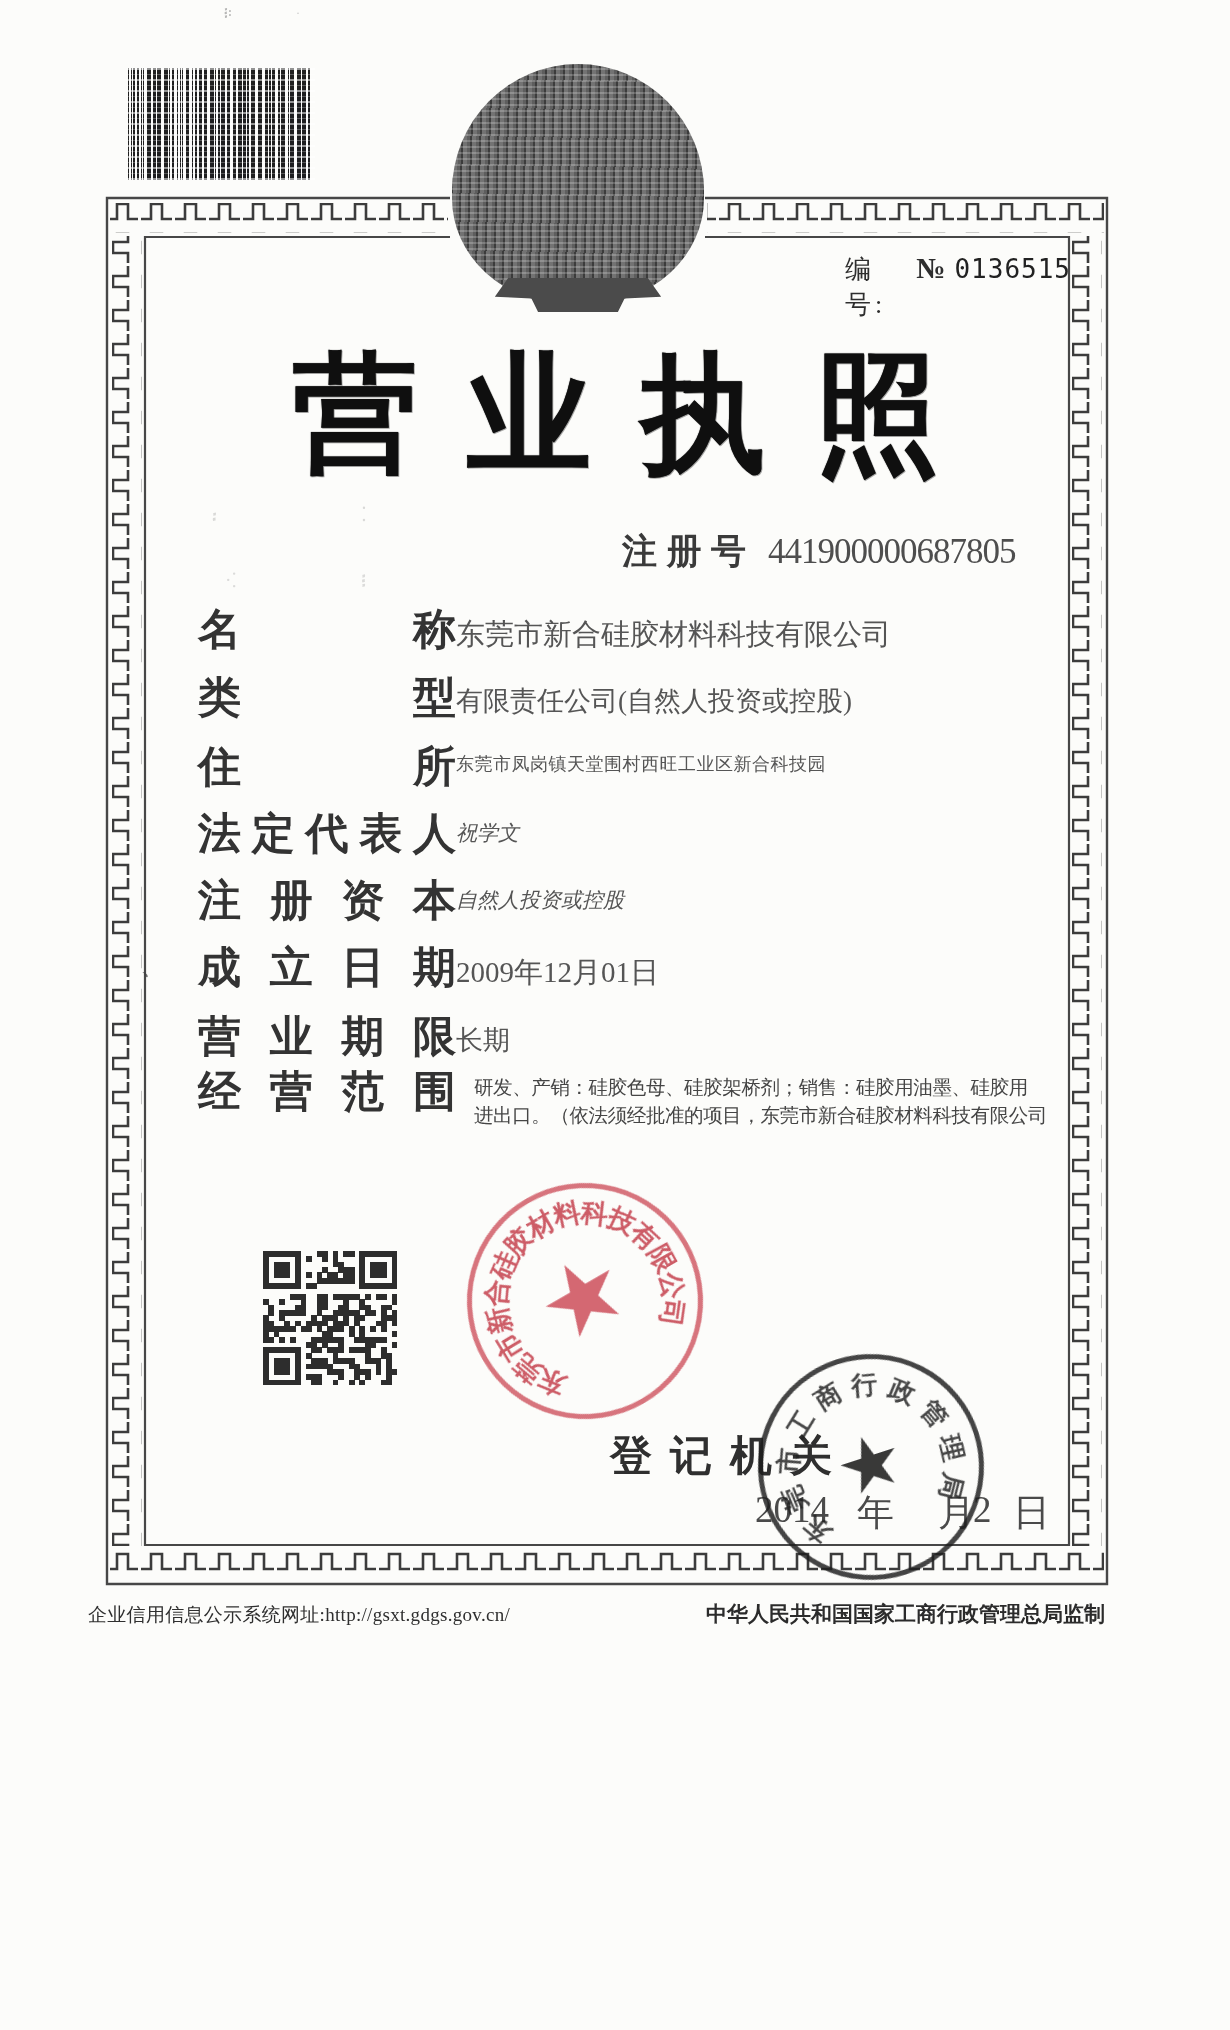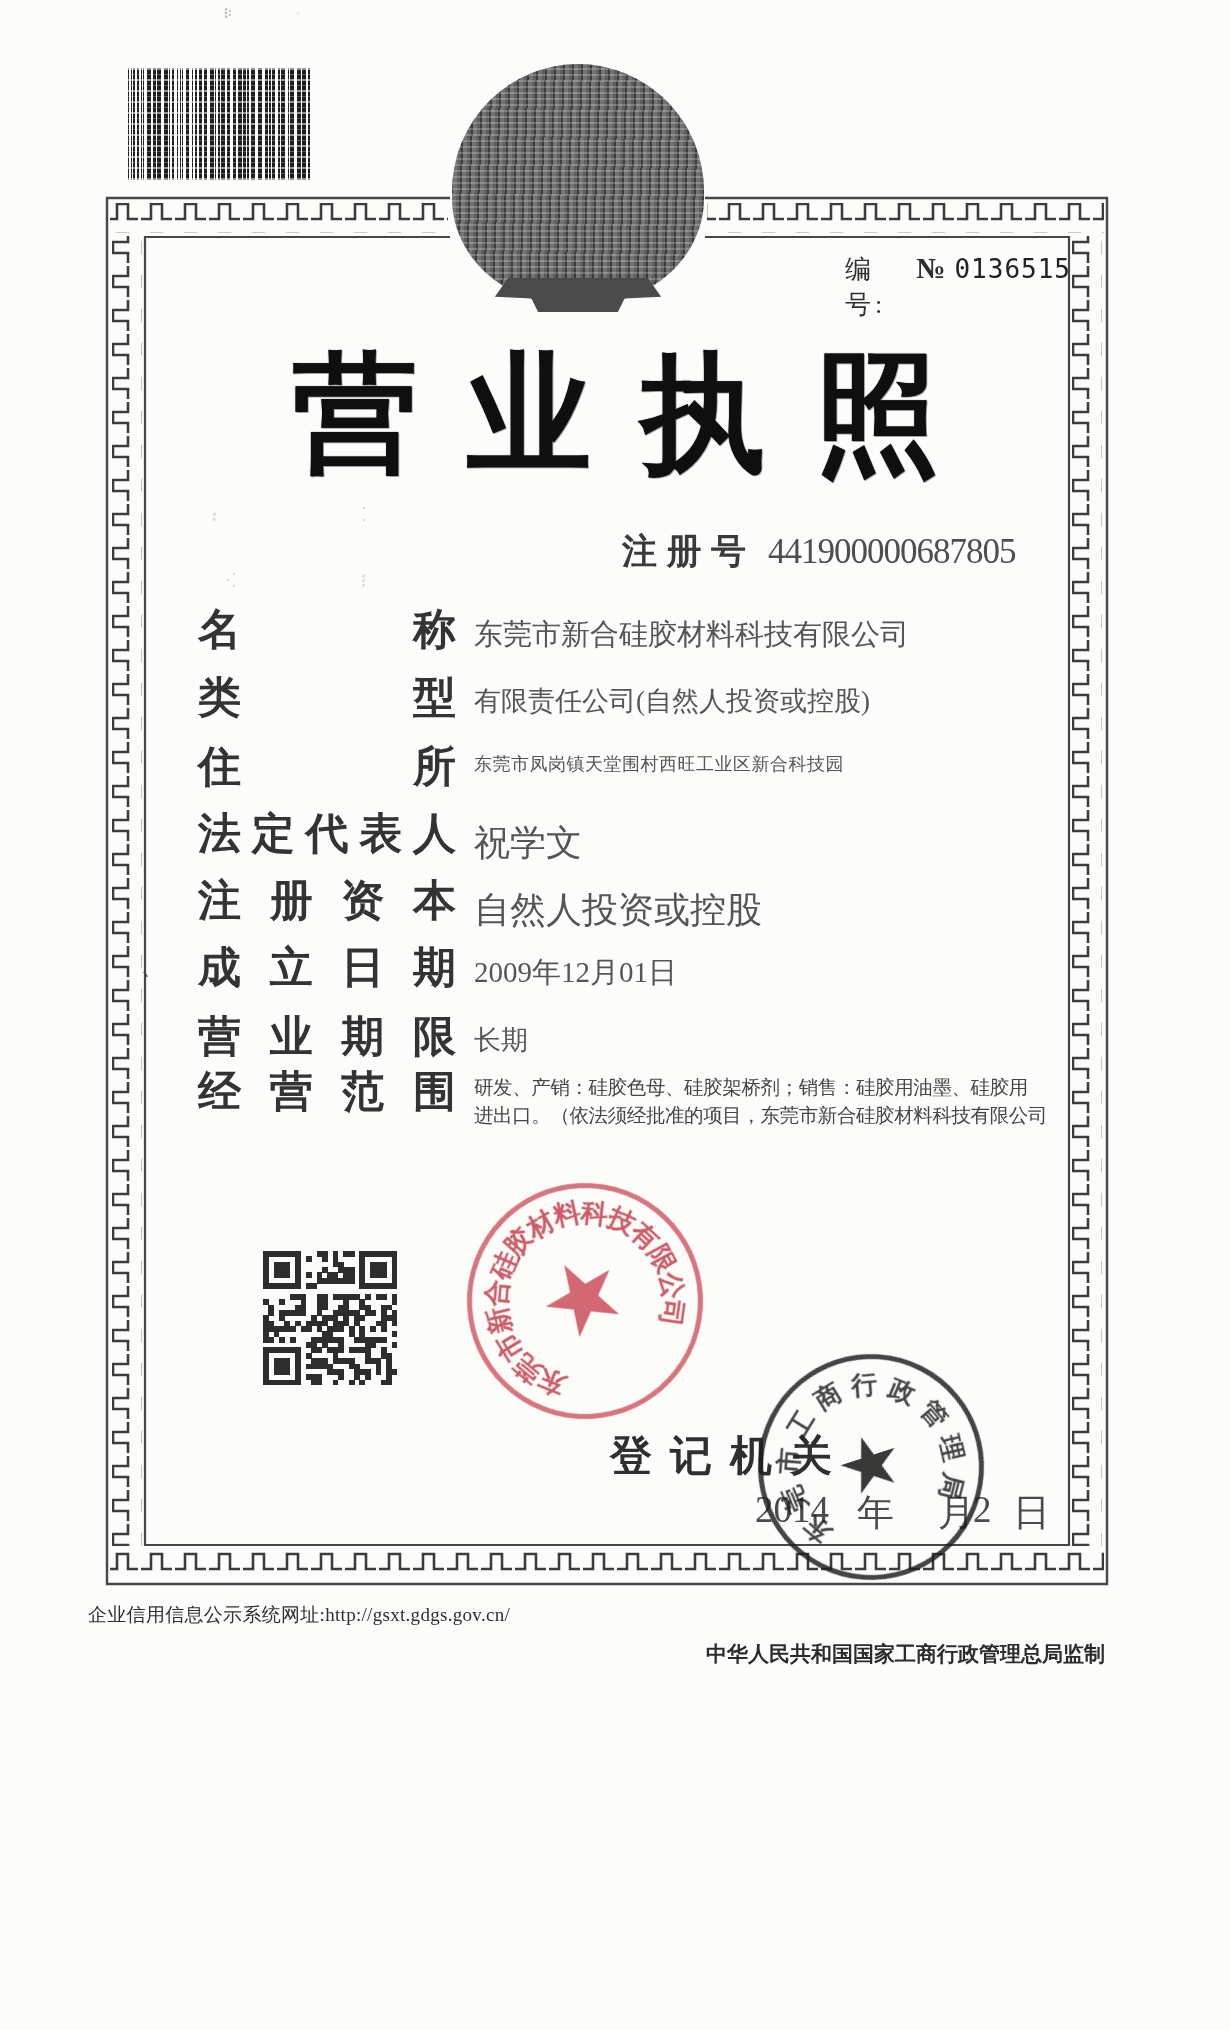--- a/index.html
+++ b/index.html
@@ -52,24 +52,24 @@
     filter:contrast(1.05);
   }
   .spread{display:flex;justify-content:space-between;}
   
   .regline{left:622px;top:528px;z-index:3;display:flex;align-items:baseline;}
   .reg-label{width:124px;font-size:35px;color:#3a3a3a;font-weight:600;}
   .reg-num{margin-left:22px;font-size:35px;letter-spacing:-1px;color:#4e4e4e;font-family:"Liberation Serif", serif;}
   
   .frow{left:198px;z-index:3;display:flex;align-items:flex-start;}
   .flabel{width:258px;font-size:43px;font-weight:700;color:#333;flex:none;line-height:1.1;}
-  .fvalue{margin-left:18px;padding-top:9px;font-size:29px;color:#555;white-space:nowrap;}
+  .fvalue{padding-top:9px;font-size:29px;color:#555;white-space:nowrap;}
   .v-type{font-size:27px;}
   .v-addr{font-size:18px;letter-spacing:.5px;}
-  .v-person,.v-cap{font-size:36px;}
+  .v-person,.v-cap{font-size:21px;font-style:italic;}
   .v-date{font-size:29px;}
   .v-term{font-size:27px;}
   .scope{margin-left:18px;padding-top:6px;}
   .scope div{font-size:19.5px;letter-spacing:-.4px;line-height:27.5px;color:#454545;white-space:nowrap;}
   .inkmark{display:inline-block;width:20px;height:12px;margin-left:8px;vertical-align:middle;
     background:repeating-linear-gradient(0deg,#2c2c2c 0 2.5px,transparent 2.5px 5.5px);
     filter:blur(.3px);}
   
   .qr{left:263px;top:1251px;width:134px;height:134px;z-index:3;filter:blur(.3px);}
   .qr i{display:block;}
@@ -98,21 +98,21 @@
   .dateline{left:755px;top:1488px;z-index:3;color:#4a4a4a;font-size:37px;white-space:nowrap;}
   .dateline span{position:absolute;top:0;}
   .d-year{left:0;}
   .d-yu{left:102px;}
   .d-mu{left:183px;}
   .d-day{left:218px;}
   .d-du{left:258px;}
   
   .footer-left{left:88px;top:1602px;font-size:19px;color:#2f2f2f;letter-spacing:.3px;z-index:3;
     font-family:"Liberation Serif", serif;}
-  .footer-right{left:0;top:1600px;width:1105px;text-align:right;font-size:21px;font-weight:600;color:#2b2b2b;z-index:3;margin-top:40px;}
+  .footer-right{left:0;top:1600px;width:1105px;text-align:right;font-size:21px;font-weight:600;color:#2b2b2b;z-index:3;}
   
   .speck{color:#8a8a8a;z-index:5;filter:blur(.4px);}
 </style>
 </head>
 <body>
 
 <svg class="abs frame" width="1004" height="1390" viewBox="0 0 1004 1390">
   <defs>
     <pattern id="meaH" width="34" height="30" patternUnits="userSpaceOnUse">
       <path d="M2 23 H12 V8 H23 V23 H33" fill="none" stroke="#3c3c3c" stroke-width="2.6"></path>

